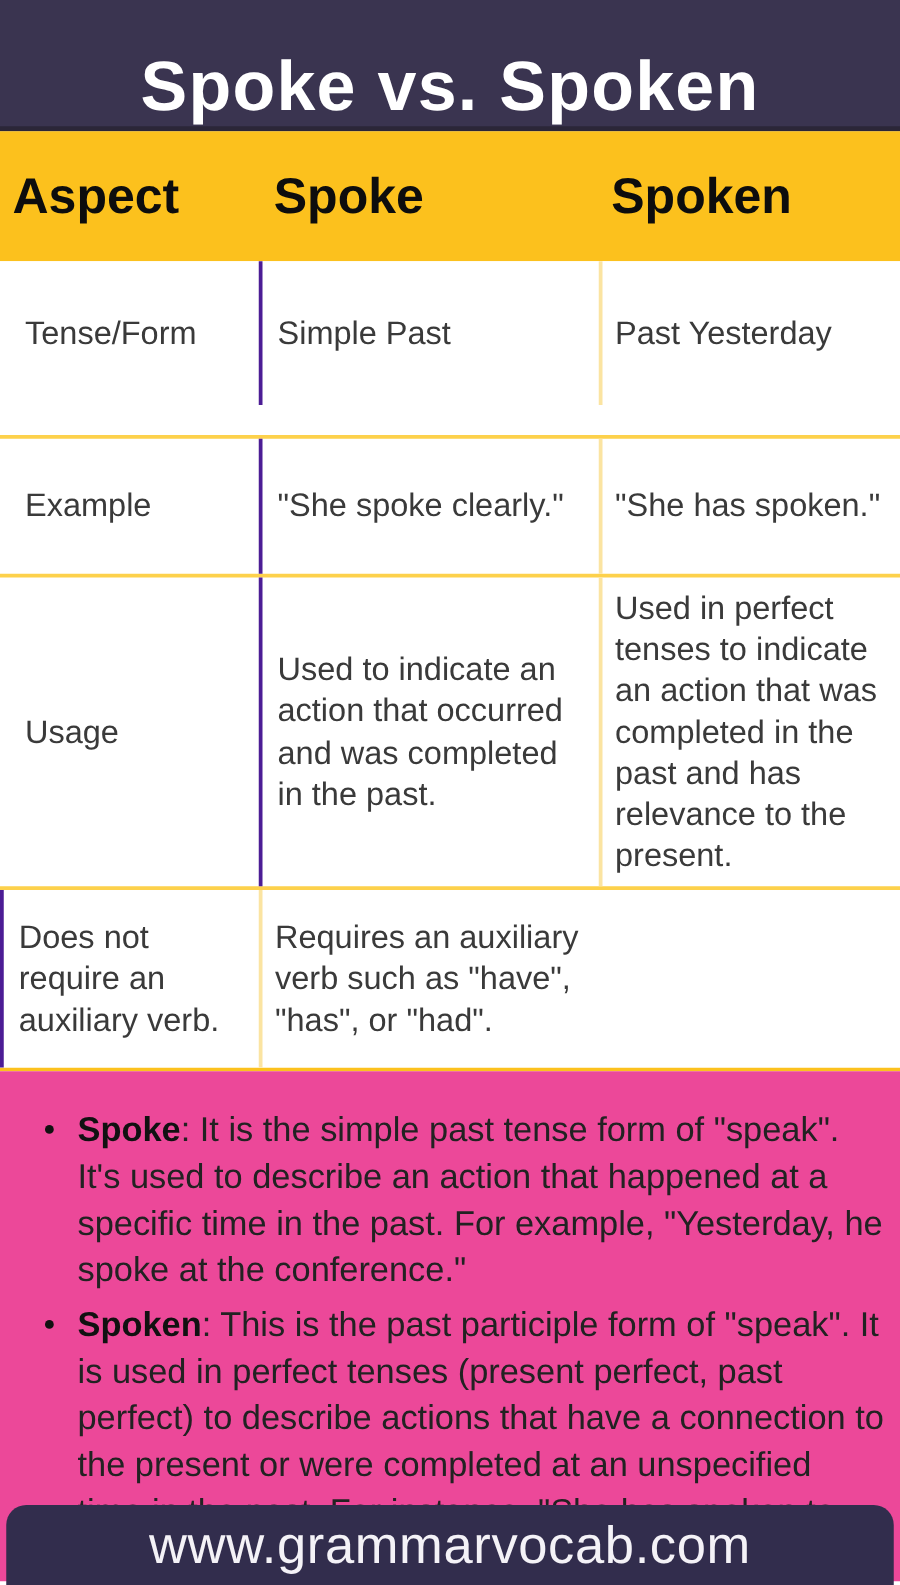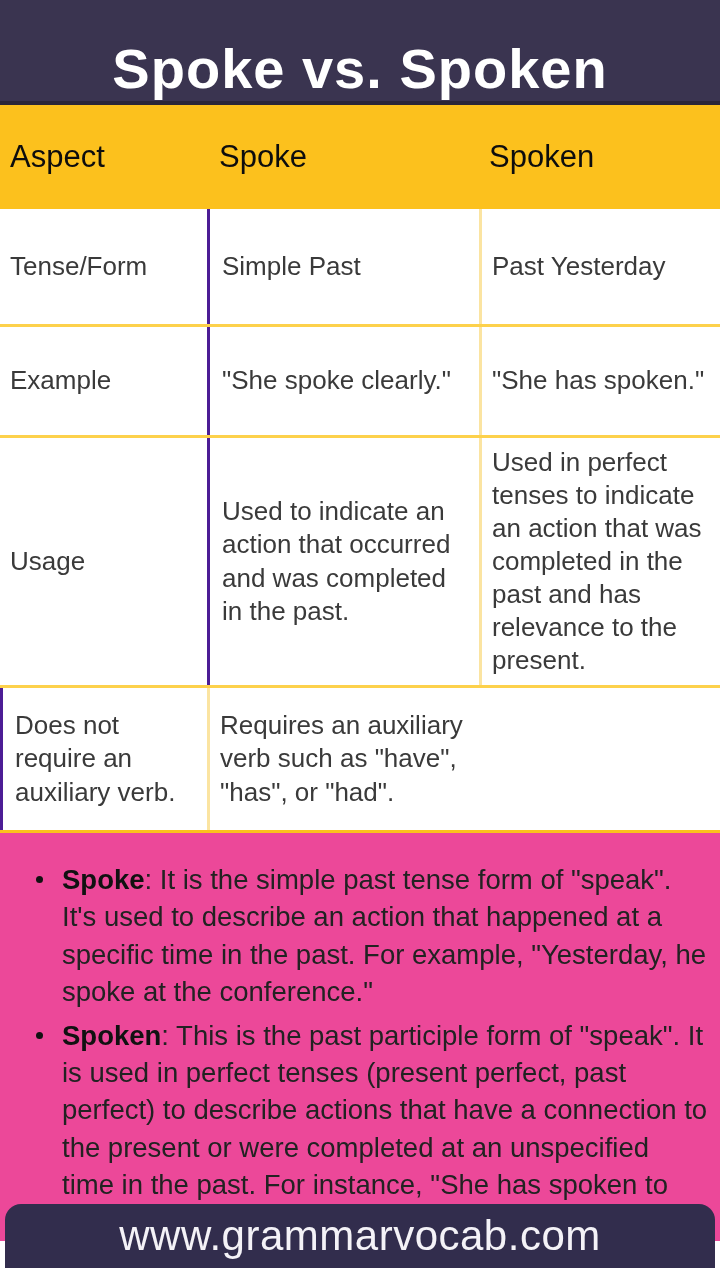--- a/index.html
+++ b/index.html
@@ -35,48 +35,48 @@
   .col-grid {
     display: grid;
     grid-template-columns: 207px 272px 241px;
   }
   .band {
     height: 104px;
     background: #fcc11d;
     align-items: center;
   }
   .band .hcell {
-    font-size: 31px;
-    font-weight: 400;
+    font-size: 40px;
+    font-weight: 700;
     color: #0d0d0d;
   }
   .hcell.c1 { padding-left: 10px; }
   .hcell.c2 { padding-left: 12px; }
   .hcell.c3 { padding-left: 10px; }
 
   
   .table { border-bottom: 3px solid #fcc11d; }
   .trow {
     background: #ffffff;
     box-sizing: border-box;
   }
   .trow + .trow { border-top: 3px solid #fdd14b; }
   .r1 { height: 115px; }
-  .r2 { height: 111px; }
+  .r2 { height: 111px; margin-top: 24px; }
   .r3 { height: 250px; }
   .r4 { height: 145px; }
   .tcell {
     box-sizing: border-box;
     display: flex;
     align-items: center;
     font-size: 26px;
     color: #3a3a3a;
     line-height: 1.27;
   }
-  .tcell.c1 { padding-left: 10px; }
+  .tcell.c1 { padding-left: 20px; }
   .tcell.c2 { padding: 6px 8px 6px 12px; border-left: 3px solid #4c1d95; }
   .tcell.c3 { padding: 6px 6px 6px 10px; border-left: 3px solid #fbe4a1; }
 
   
   .notes {
     padding: 28px 12px 0 62px;
     background: #ec4899;
   }
   .note {
     position: relative;

